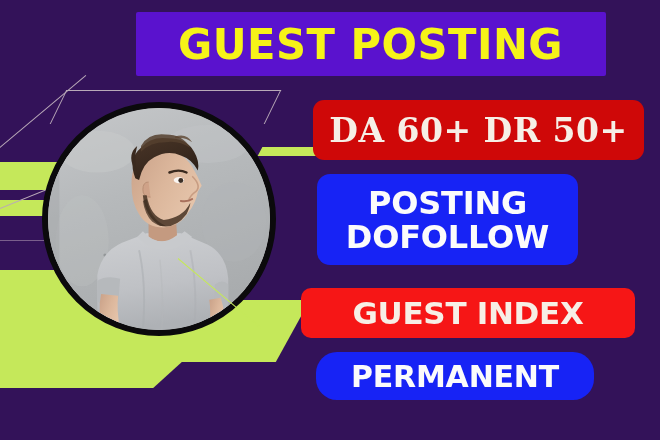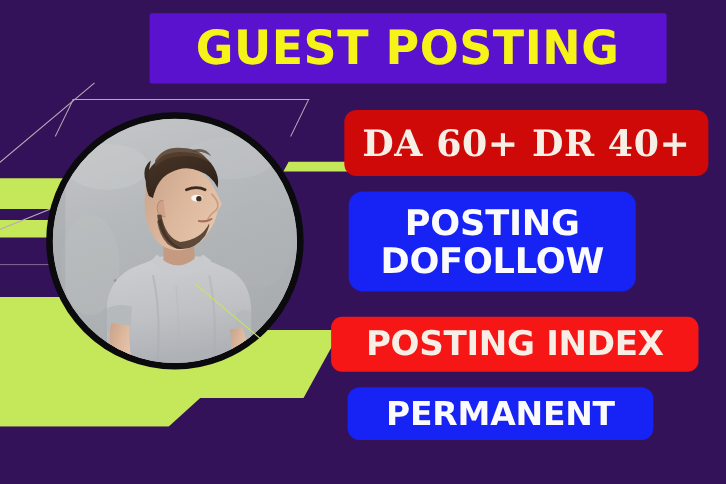--- a/index.html
+++ b/index.html
@@ -201,21 +201,21 @@
     font-weight: 700;
     font-family: "DejaVu Sans", "Liberation Sans", sans-serif;
     white-space: nowrap;
     letter-spacing: -0.3px;
   }
 
   .badge-permanent {
     left: 316px; top: 352px;
     width: 278px; height: 48px;
     background: #1723f5;
-    border-radius: 11px;
+    border-radius: 21px;
   }
   .badge-permanent .badge-text {
     color: #fbfbfb;
     font-size: 30px;
     font-weight: 700;
     font-family: "DejaVu Sans", "Liberation Sans", sans-serif;
     white-space: nowrap;
     letter-spacing: -0.2px;
   }
 </style>
@@ -315,29 +315,29 @@
     </div>
   </div>
 
   <div class="deco thin-green-diag"></div>
 
   <div class="title-banner">
     <span class="title-text">GUEST POSTING</span>
   </div>
 
   <div class="badge badge-da">
-    <span class="badge-text">DA 60+ DR 40+</span>
+    <span class="badge-text">DA 60+ DR 50+</span>
   </div>
 
   <div class="badge badge-dofollow">
     <span class="badge-text">POSTING</span>
     <span class="badge-text">DOFOLLOW</span>
   </div>
 
   <div class="badge badge-google">
-    <span class="badge-text">POSTING INDEX</span>
+    <span class="badge-text">GUEST INDEX</span>
   </div>
 
   <div class="badge badge-permanent">
     <span class="badge-text">PERMANENT</span>
   </div>
 
 </div>
 
 </body></html>

